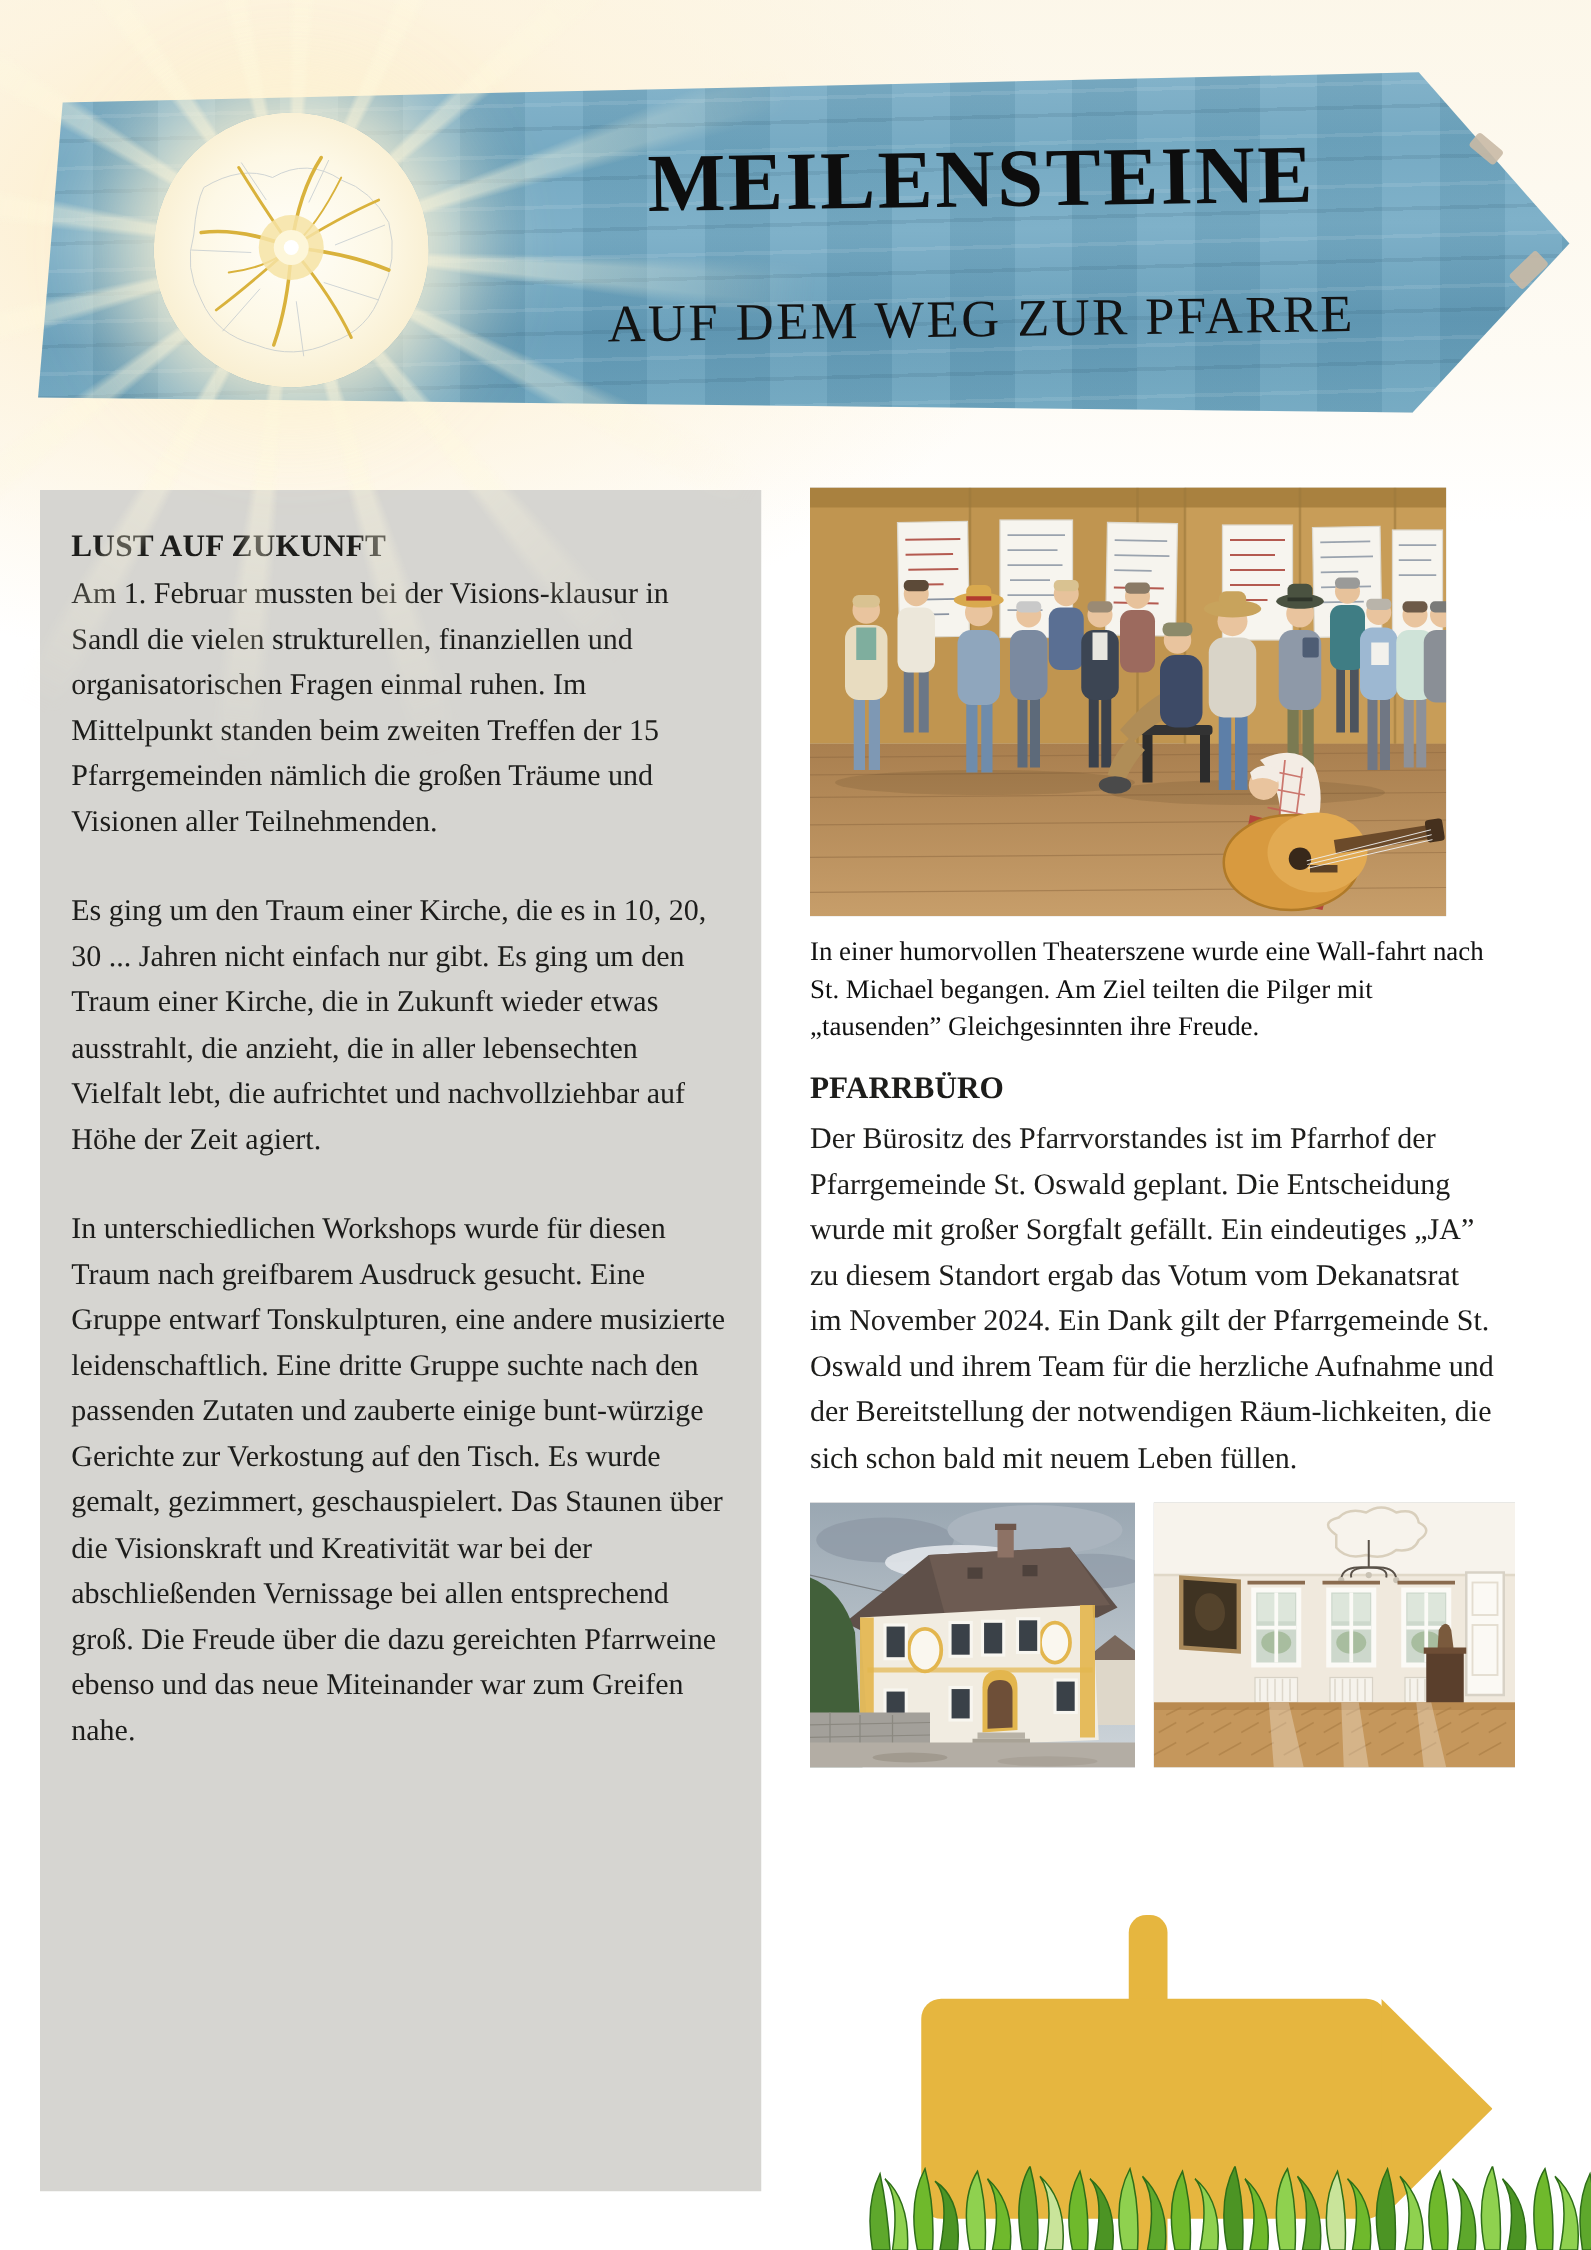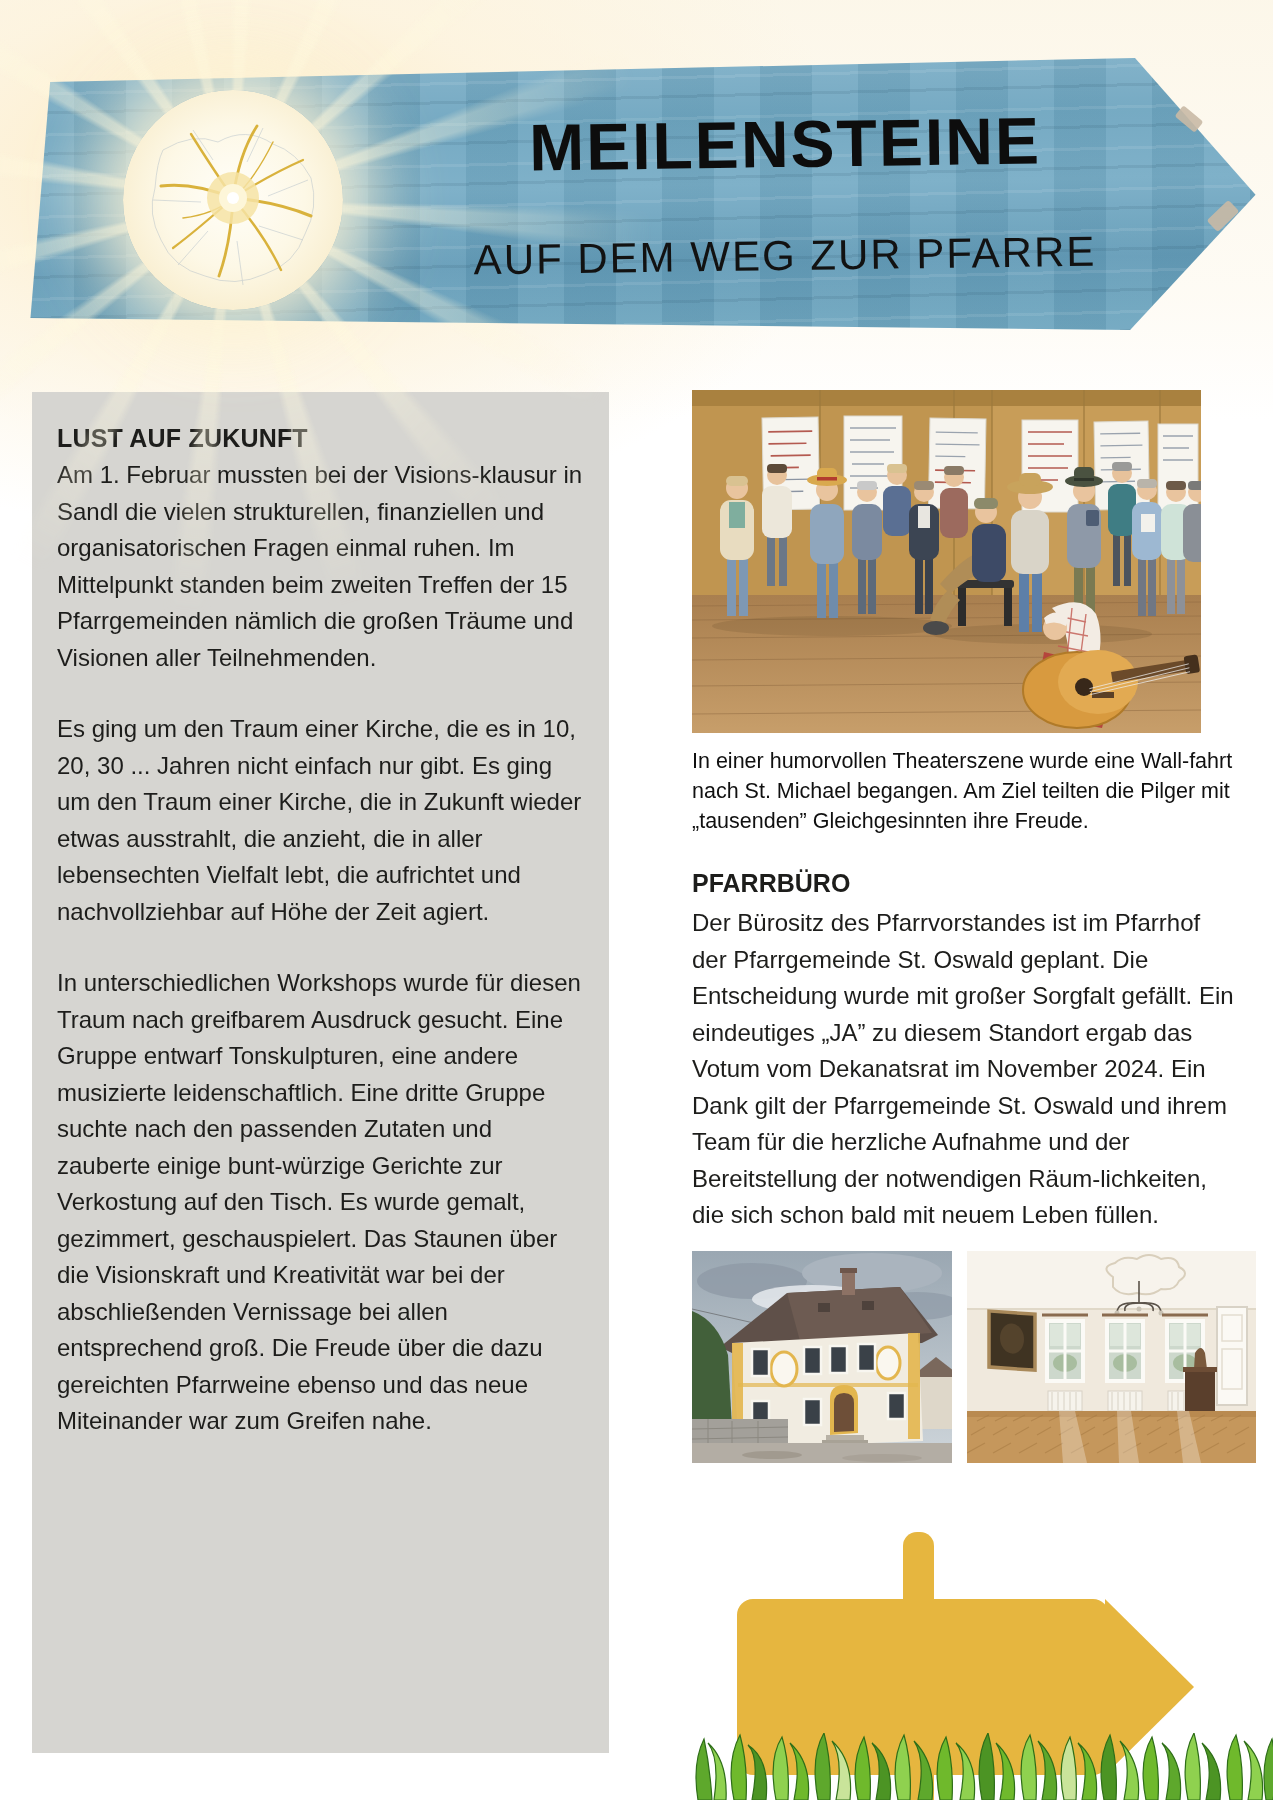--- a/index.html
+++ b/index.html
@@ -1,18 +1,18 @@
 <!DOCTYPE html>
 <html lang="de" style="--plank-blue: #6fa6c0; --panel-gray: #d6d5d1; --sign-yellow: #e6b63f; --grass-green: #6fb92c; --text-black: #1a1a1a;"><head>
 <meta charset="utf-8">
 <style>
   html,body{margin:0;padding:0;background:#ffffff;}
   #page{
     position:relative;width:1273px;height:1800px;margin:0 auto;background:#fff;
-    overflow:hidden;font-family:Liberation Sans, sans-serif;color:#1d1d1b;
+    overflow:hidden;font-family:Liberation Serif, serif;color:#1d1d1b;
   }
   
   #page::before{
     content:"";position:absolute;inset:0;pointer-events:none;z-index:0;
     background:
       radial-gradient(950px 560px at 230px 170px, rgba(252,234,194,.95) 0%, rgba(253,243,221,.8) 32%, rgba(255,255,255,0) 65%),
       linear-gradient(180deg, rgba(252,246,231,.9) 0px, rgba(253,248,236,.55) 300px, rgba(255,255,255,0) 420px);
   }
   
   .plank{
@@ -51,25 +51,25 @@
   }
   
   .gray-panel{
     position:absolute;left:32px;top:392px;width:577px;height:1361px;z-index:1;
     background:var(--panel-gray,#d6d5d1);box-sizing:border-box;padding:28px 25px;overflow:hidden;
   }
   .gray-panel h2{margin:0 0 1px;font-size:25px;line-height:36px;font-weight:bold;letter-spacing:.2px;}
   .gray-panel p{margin:0 0 35px;font-size:24px;line-height:36.5px;}
   .gray-panel p:last-child{margin-bottom:0;}
   
-  .right-col{position:absolute;left:692px;top:390px;width:564px;z-index:1;}
+  .right-col{position:absolute;left:648px;top:390px;width:564px;z-index:1;}
   .photo{position:relative;overflow:hidden;background:#ccc;}
   .photo-main{width:509px;height:343px;}
   .caption{width:548px;margin-top:13px;font-size:21.5px;line-height:30px;color:#101010;}
-  .section-h{margin:31px 0 6px;font-size:25px;line-height:32px;font-weight:bold;}
+  .section-h{margin:19px 0 6px;font-size:25px;line-height:32px;font-weight:bold;}
   .section-p{width:548px;font-size:24px;line-height:36.5px;margin:0;}
   .photo-row{display:flex;gap:15px;margin-top:17px;}
   .photo-ext{width:260px;height:212px;}
   .photo-int{width:289px;height:212px;}
   
   .post{position:absolute;left:903px;top:1532px;width:31px;height:268px;z-index:2;
     background:var(--sign-yellow,#e6b63f);border-radius:14px 14px 0 0;}
   .sign-body{position:absolute;left:737px;top:1599px;width:372px;height:176px;z-index:3;
     background:var(--sign-yellow,#e6b63f);border-radius:16px;}
   .sign-tip{position:absolute;left:1105px;top:1599px;width:89px;height:176px;z-index:3;

